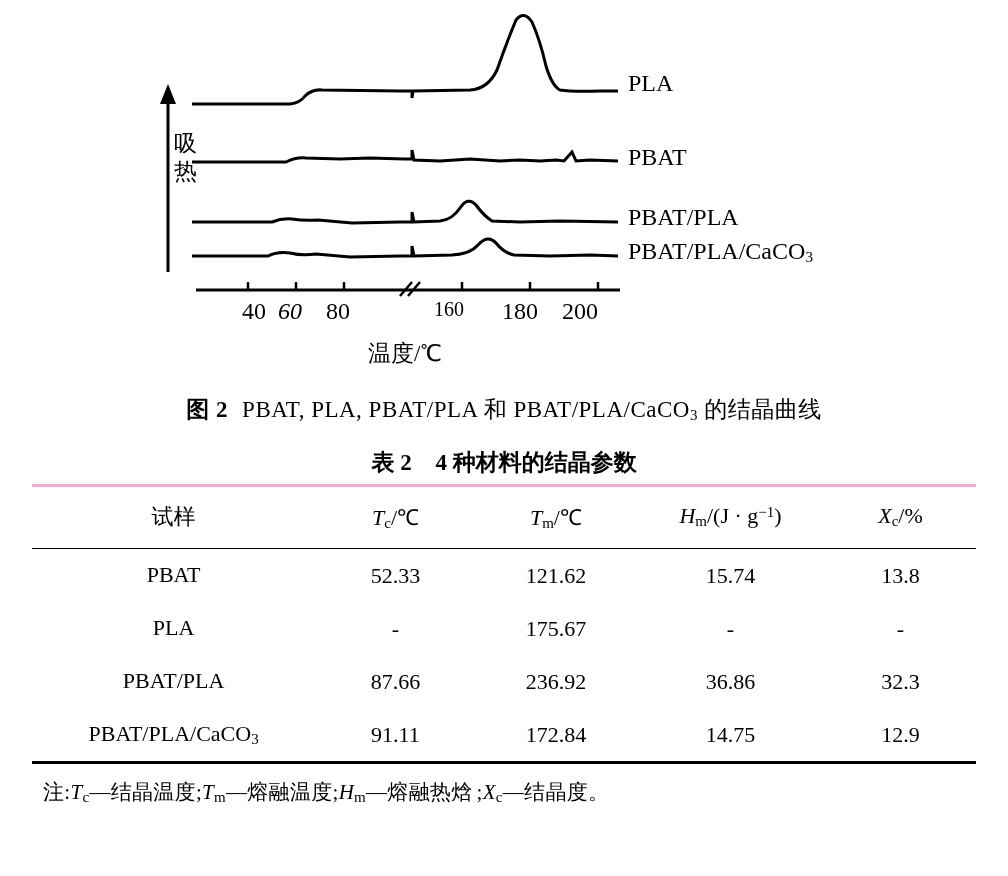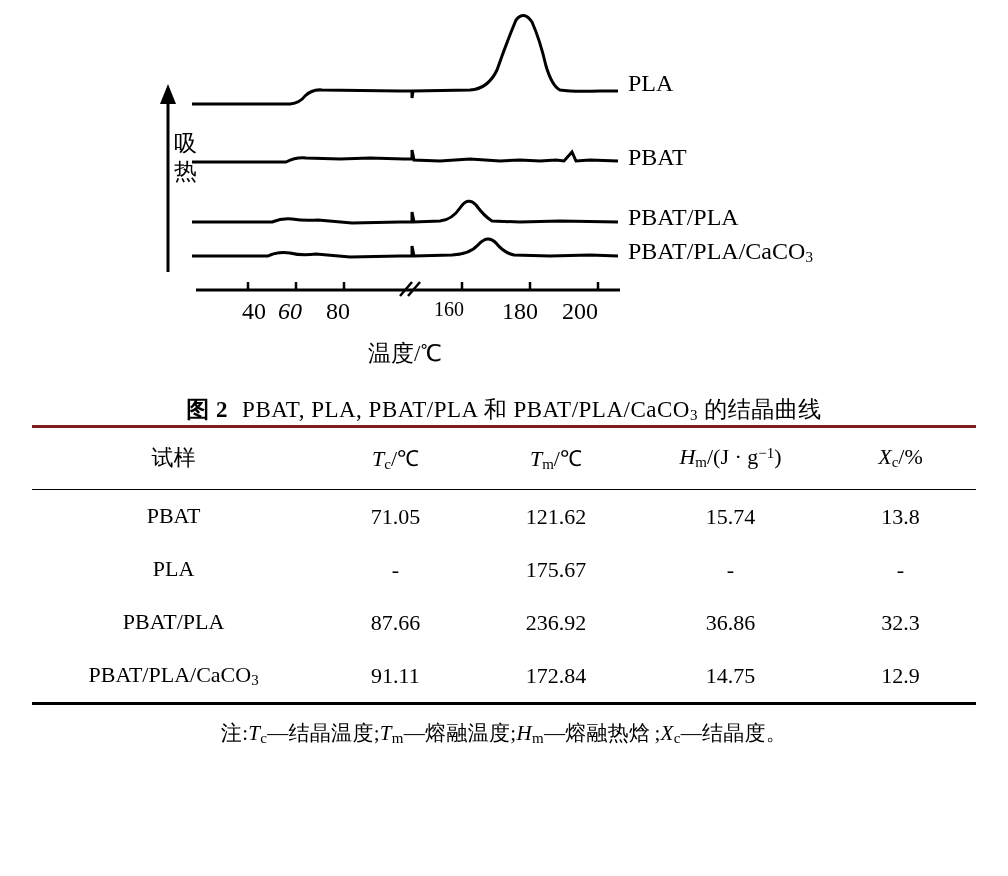--- a/index.html
+++ b/index.html
@@ -57,33 +57,34 @@
   }
   table.params thead th {
     font-weight: normal;
     padding: 14px 0 16px 0;
     text-align: center;
   }
   table.params tbody td {
     padding: 13px 0;
     text-align: center;
   }
-  .rule-top { border-top: 3px solid #7f1d1d; }
+  .rule-top { border-top: 3px solid #f9a8d4; }
   .rule-mid { border-top: 1.6px solid #000; }
   .rule-bottom { border-bottom: 3px solid #000; }
 
   .it { font-style: italic; }
   .sub { font-size: 15px; vertical-align: -3px; }
   .sup { font-size: 15px; vertical-align: 6px; }
 
   .note {
-    text-align: center;
+    text-align: left;
     font-size: 21px;
     margin-top: 14px;
     letter-spacing: 0.3px;
+    padding-left: 43px;
   }
 
   .axis-label {
     font-size: 23px;
   }
 </style>
 </head>
 <body>
 
 <div class="page">
@@ -162,20 +163,24 @@
 
     <div class="axis-label" style="position:absolute; left:368px; top:338px;">
       <span>温度/℃</span>
     </div>
   </div>
 
   <div class="fig-caption">
     <span style="font-weight:bold; margin-right:14px;margin-top:20px;">图 2</span><span>PBAT, PLA, PBAT/PLA 和 PBAT/PLA/CaCO</span><span class="sub">3</span><span> 的结晶曲线</span>
   </div>
 
+  <div class="table-title">
+    <span>表 2</span>
+    <span style="margin-left:18px;">4 种材料的结晶参数</span>
+  </div>
 
   <table class="params">
     <colgroup>
       <col style="width:30%">
       <col style="width:17%">
       <col style="width:17%">
       <col style="width:20%">
       <col style="width:16%">
     </colgroup>
     <thead>
@@ -193,21 +198,21 @@
           <span class="it">H</span><span class="sub">m</span><span>/(J · g</span><span class="sup">−1</span><span>)</span>
         </th>
         <th>
           <span class="it">X</span><span class="sub">c</span><span>/%</span>
         </th>
       </tr>
     </thead>
     <tbody>
       <tr class="rule-mid">
         <td><span>PBAT</span><span class="sub"></span></td>
-        <td>71.05</td>
+        <td>52.33</td>
         <td>121.62</td>
         <td>15.74</td>
         <td>13.8</td>
       </tr>
       <tr>
         <td><span>PLA</span><span class="sub"></span></td>
         <td>-</td>
         <td>175.67</td>
         <td>-</td>
         <td>-</td>

